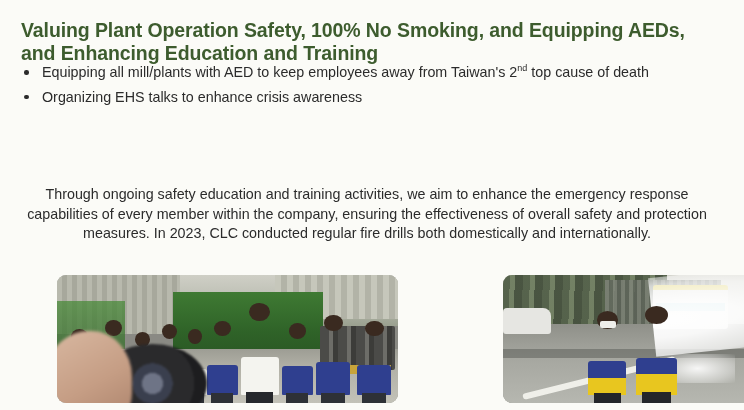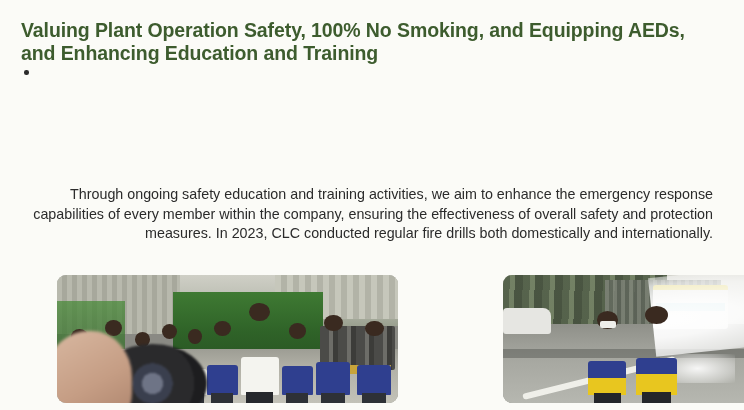--- a/index.html
+++ b/index.html
@@ -70,21 +70,21 @@
 
   
   .paragraph {
     position: absolute;
     left: 21px;
     top: 171px;
     width: 692px;
     font-size: 14.3px;
     line-height: 19.6px;
     color: #2b2b2b;
-    text-align: right;
+    text-align: center;
   }
 
   
   .photo-row {
     position: absolute;
     left: 17px;
     top: 259px;
     width: 710px;
     height: 128px;
     display: flex;
@@ -210,20 +210,25 @@
 </head>
 <body>
 
 <div class="page">
 
   <h1 class="heading">Valuing Plant Operation Safety, 100% No Smoking, and Equipping AEDs, and Enhancing Education and Training</h1>
 
   <ul class="bullets">
     <li class="bullet-row">
       <span class="bullet-dot"></span>
+      <span class="bullet-text"><span>Equipping all mill/plants with AED to keep employees away from Taiwan's 2</span><sup>nd</sup><span> top cause of death</span></span>
+    </li>
+    <li class="bullet-row">
+      <span class="bullet-dot"></span>
+      <span class="bullet-text"><span>Organizing EHS talks to enhance crisis awareness</span><sup></sup><span></span></span>
     </li>
   </ul>
 
   <p class="paragraph">Through ongoing safety education and training activities, we aim to enhance the emergency response capabilities of every member within the company, ensuring the effectiveness of overall safety and protection measures. In 2023, CLC conducted regular fire drills both domestically and internationally.</p>
 
   <div class="photo-row">
 
     <figure class="photo">
       <div class="p1-sky"></div>
       <div class="p1-wall-left"></div>

